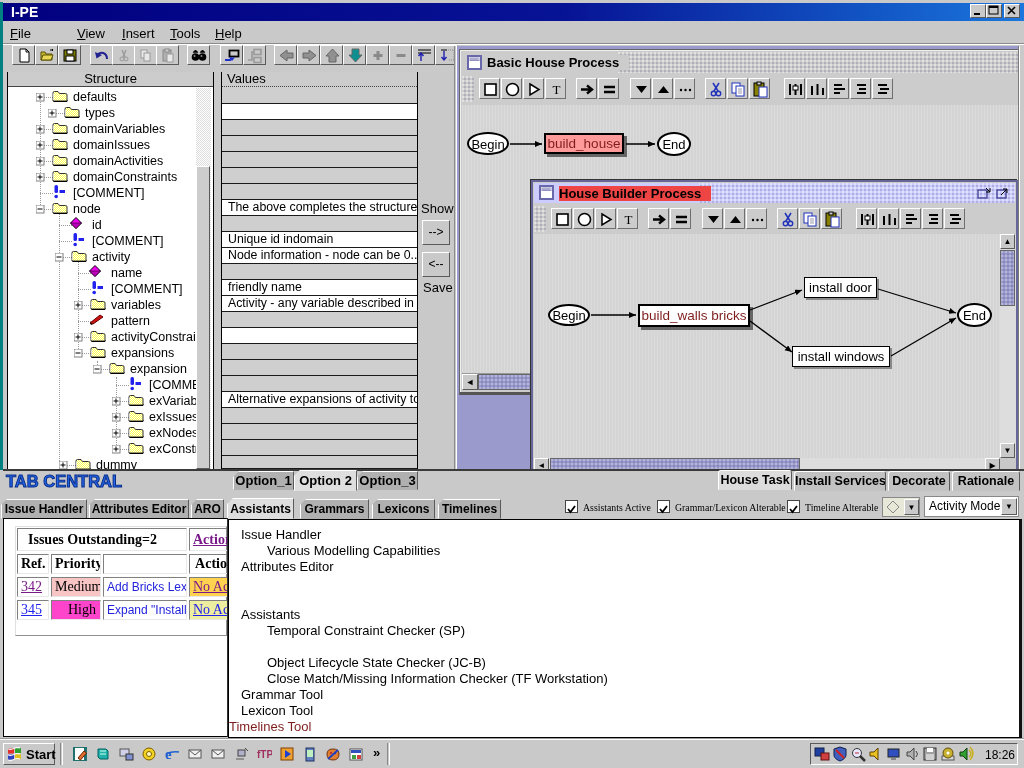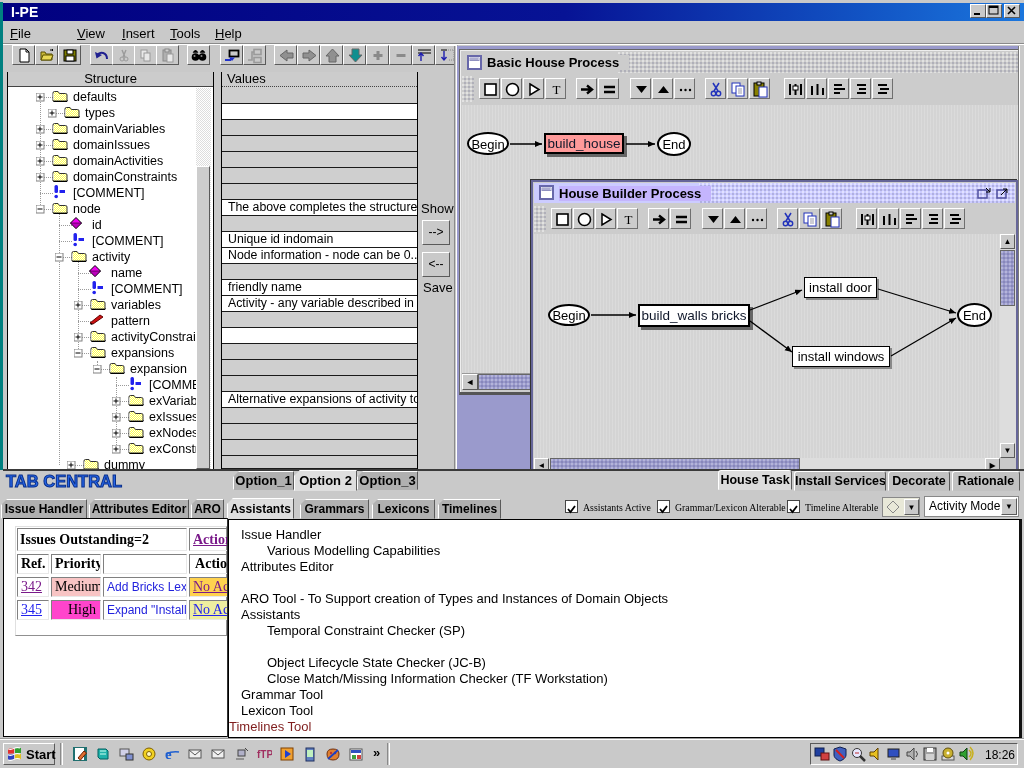--- a/index.html
+++ b/index.html
@@ -16,21 +16,21 @@
 .tbtn{position:absolute;width:23px;height:20px;background:#c9c9c9;border:1px solid;border-color:#ffffff #5a5a5a #5a5a5a #ffffff;}
 .tbtn svg{position:absolute;left:2px;top:1px;}
 .treerow{position:absolute;height:16px;font-size:12.5px;color:#000;white-space:nowrap;}
 .vrow{position:absolute;left:222px;width:195px;height:16px;border-bottom:1px solid #1a1a1a;font-size:12.3px;line-height:15px;padding-left:6px;white-space:nowrap;overflow:hidden;}
 .vgray{background:#cfcfcf;}
 .vwhite{background:#ffffff;}
 .tab{position:absolute;height:19px;font-weight:bold;font-size:13px;white-space:nowrap;overflow:hidden;text-align:center;background:#b0b0b0;border:1px solid;border-color:#ffffff #5a5a5a transparent #ffffff;clip-path:polygon(6px 0,100% 0,100% 100%,0 100%,0 6px);line-height:18px;color:#000;}
 .tabsel{background:#dedede;}
 .wtab{position:absolute;height:20px;font-weight:bold;font-size:12.5px;white-space:nowrap;overflow:hidden;text-align:center;background:#c2c2c2;border:1px solid;border-color:#ffffff #5a5a5a transparent #ffffff;border-radius:3px 3px 0 0;line-height:19px;color:#000;}
 .ellipse{position:absolute;background:#ffffff;border:2px solid #000;border-radius:50%;text-align:center;font-size:13px;color:#000;}
-.fcrect{position:absolute;background:#ffffff;border:2px solid #000;text-align:center;font-size:13.5px;color:#0f172a;box-shadow:3px 3px 0 #666;white-space:nowrap;}
+.fcrect{position:absolute;background:#ffffff;border:2px solid #000;text-align:center;font-size:13.5px;color:#7f1d1d;box-shadow:3px 3px 0 #666;white-space:nowrap;}
 a{text-decoration:underline;}
 </style></head><body>
 <svg width="0" height="0" style="position:absolute;">
     <defs>
       <pattern id="fp" width="2" height="2" patternUnits="userSpaceOnUse">
         <rect width="2" height="2" fill="#ffff55"></rect>
         <rect width="1" height="1" fill="#ffffee"></rect>
         <rect x="1" y="1" width="1" height="1" fill="#ffffee"></rect>
       </pattern>
     </defs>
@@ -445,21 +445,21 @@
           <rect x="0" y="0" width="8" height="8" fill="#fff" stroke="#808080"></rect>
           <path d="M1.5 4 H6.5 M4 1.5 V6.5" stroke="#000"></path>
         </svg></span>
       <span style="position:absolute;left:127px;top:0px;"><svg width="17" height="14" style="vertical-align:-2px;">
           <path d="M2 12 V4 q0-1.5 1.5-1.5 h3.5 l1.5 2 h6 q1.5 0 1.5 1.5 V12 z" fill="url(#fp)" stroke="#333"></path>
           <path d="M2.5 12.5 h13.5 l0.5-1" stroke="#000" fill="none"></path>
           <path d="M2.5 11 V4.5" stroke="#fff" opacity="0.7"></path>
         </svg></span>
       <span style="position:absolute;left:149px;top:1px;">exConstraints</span>
     </div>
-    <div class="treerow" style="left:12px;top:370px;width:196px;">
+    <div class="treerow" style="left:4px;top:370px;width:196px;">
       <span style="position:absolute;left:59px;top:8px;width:13px;border-top:1px dotted #9a9a9a;"></span>
       <span style="position:absolute;left:55px;top:3px;"><svg width="9" height="9" style="vertical-align:1px;">
           <rect x="0" y="0" width="8" height="8" fill="#fff" stroke="#808080"></rect>
           <path d="M1.5 4 H6.5 M4 1.5 V6.5" stroke="#000"></path>
         </svg></span>
       <span style="position:absolute;left:70px;top:0px;"><svg width="17" height="14" style="vertical-align:-2px;">
           <path d="M2 12 V4 q0-1.5 1.5-1.5 h3.5 l1.5 2 h6 q1.5 0 1.5 1.5 V12 z" fill="url(#fp)" stroke="#333"></path>
           <path d="M2.5 12.5 h13.5 l0.5-1" stroke="#000" fill="none"></path>
           <path d="M2.5 11 V4.5" stroke="#fff" opacity="0.7"></path>
         </svg></span>
@@ -630,21 +630,21 @@
 <div class="ab" style="left:1px;top:1px;width:165px;height:20px;background:#ccccff;"></div>
 <div class="ab" style="left:6px;top:3px;"><svg width="15" height="15">
           <rect x="1" y="1" width="13" height="13" fill="#fff" stroke="#6868aa" stroke-width="2"></rect>
           <rect x="2.5" y="2.5" width="10" height="3.5" fill="#9090c0"></rect>
           <rect x="3.5" y="3.5" width="1" height="1" fill="#fff"></rect>
           <rect x="5.5" y="3.5" width="1" height="1" fill="#fff"></rect>
           <rect x="7.5" y="3.5" width="1" height="1" fill="#fff"></rect>
           <rect x="9.5" y="3.5" width="1" height="1" fill="#fff"></rect>
           <rect x="11" y="3.5" width="1" height="1" fill="#fff"></rect>
         </svg></div>
-<div class="ab" style="left:26px;top:4px;font-size:13px;font-weight:bold;color:#000;background:#c4b5fd;padding-right:10px;">House Builder Process</div>
+<div class="ab" style="left:26px;top:4px;font-size:13px;font-weight:bold;color:#000;background:#ef4444;padding-right:10px;">House Builder Process</div>
 <div class="ab" style="left:444px;top:4px;"><svg width="14" height="13">
           <rect x="1" y="3" width="9" height="8" fill="none" stroke="#5050a0" stroke-width="1.5"></rect>
           <path d="M9 1 L13 5 M13 1 v4 h-4" stroke="#000" fill="none"></path>
         </svg></div>
 <div class="ab" style="left:462px;top:4px;"><svg width="14" height="13">
           <rect x="2" y="3" width="9" height="8" fill="none" stroke="#5050a0" stroke-width="1.5"></rect>
           <path d="M6 8 L12 2 M8 2 h4 v4" stroke="#000" fill="none"></path>
         </svg></div>
 <div class="ab tdots" style="left:1px;top:24px;width:12px;height:26px;background-color:#ccc;"></div>
       <div class="mbtn" style="left:18px;top:26px;">
@@ -803,40 +803,39 @@
       <path d="M2 5 L4.5 8 L9 2" fill="none" stroke="#000" stroke-width="1.8"></path>
     </svg></div>
 <div class="ab" style="left:805px;top:502px;font-size:9.8px;font-family:'Liberation Serif',serif;color:#000;">Timeline Alterable</div>
 <div class="ab" style="left:882px;top:497px;width:38px;height:20px;background:#e8e8d8;border:1px solid #888;"><svg width="20" height="18">
       <path d="M10 3 L16 9 L10 15 L4 9 z" fill="none" stroke="#888"></path>
     </svg><div class="ab raised" style="left:21px;top:1px;width:15px;height:16px;font-size:8px;text-align:center;line-height:15px;">▼</div></div>
 <div class="ab" style="left:924px;top:496px;width:95px;height:21px;background:#fff;border:1px solid #888;font-size:12px;line-height:19px;padding-left:4px;">Activity Mode<div class="ab raised" style="left:76px;top:1px;width:16px;height:17px;font-size:8px;text-align:center;line-height:16px;">▼</div></div>
 <div class="ab" style="left:3px;top:518px;width:225px;height:219px;background:#fff;border:1px solid #000;border-right:2px solid #333;"></div>
 <div class="ab" style="left:4px;top:519px;width:223px;height:217px;overflow:hidden;background:#fff;">
 <div style="position:absolute;left:11px;top:7px;width:212px;height:110px;border:1px solid;border-color:#e0e0e0 #909090 #909090 #e0e0e0;"></div>
-<div style="position:absolute;left:13px;top:9px;width:170px;height:23px;border:1px solid;border-color:#808080 #e8e8e8 #e8e8e8 #808080;font-family:'Liberation Serif',serif;font-size:14px;line-height:21px;padding-left:2px;white-space:nowrap;overflow:hidden;"><b>Issues Outstanding=2</b></div>
+<div style="position:absolute;left:13px;top:9px;width:170px;height:23px;border:1px solid;border-color:#808080 #e8e8e8 #e8e8e8 #808080;font-family:'Liberation Serif',serif;font-size:14px;line-height:21px;padding-left:10px;white-space:nowrap;overflow:hidden;"><b>Issues Outstanding=2</b></div>
 <div style="position:absolute;left:185px;top:9px;width:40px;height:23px;border:1px solid;border-color:#808080 #e8e8e8 #e8e8e8 #808080;font-family:'Liberation Serif',serif;font-size:14px;line-height:21px;padding-left:3px;white-space:nowrap;overflow:hidden;"><b><a style="color:#7a1a8a;">Action</a></b></div>
 <div style="position:absolute;left:13px;top:35px;width:32px;height:20px;border:1px solid;border-color:#808080 #e8e8e8 #e8e8e8 #808080;font-family:'Liberation Serif',serif;font-size:14px;line-height:18px;padding-left:3px;white-space:nowrap;overflow:hidden;"><b>Ref.</b></div>
 <div style="position:absolute;left:47px;top:35px;width:50px;height:20px;border:1px solid;border-color:#808080 #e8e8e8 #e8e8e8 #808080;font-family:'Liberation Serif',serif;font-size:14px;line-height:18px;padding-left:3px;white-space:nowrap;overflow:hidden;"><b>Priority</b></div>
 <div style="position:absolute;left:99px;top:35px;width:84px;height:20px;border:1px solid;border-color:#808080 #e8e8e8 #e8e8e8 #808080;font-family:'Liberation Serif',serif;font-size:14px;line-height:18px;padding-left:3px;white-space:nowrap;overflow:hidden;"></div>
 <div style="position:absolute;left:185px;top:35px;width:40px;height:20px;border:1px solid;border-color:#808080 #e8e8e8 #e8e8e8 #808080;font-family:'Liberation Serif',serif;font-size:14px;line-height:18px;padding-left:3px;white-space:nowrap;overflow:hidden;text-align:right;padding-right:1px;"><b>Actio</b></div>
 <div style="position:absolute;left:13px;top:58px;width:32px;height:20px;border:1px solid;border-color:#808080 #e8e8e8 #e8e8e8 #808080;font-family:'Liberation Serif',serif;font-size:14px;line-height:18px;padding-left:3px;white-space:nowrap;overflow:hidden;"><a style="color:#7a1a8a;">342</a></div>
 <div style="position:absolute;left:47px;top:58px;width:50px;height:20px;border:1px solid;border-color:#808080 #e8e8e8 #e8e8e8 #808080;font-family:'Liberation Serif',serif;font-size:14px;line-height:18px;padding-left:3px;white-space:nowrap;overflow:hidden;background:#f8c4c4;">Medium</div>
 <div style="position:absolute;left:99px;top:58px;width:84px;height:20px;border:1px solid;border-color:#808080 #e8e8e8 #e8e8e8 #808080;font-family:'Liberation Serif',serif;font-size:14px;line-height:18px;padding-left:3px;white-space:nowrap;overflow:hidden;"><span style="font-family:'Liberation Sans',sans-serif;color:#2222dd;font-size:12px;">Add Bricks Lexic</span></div>
 <div style="position:absolute;left:185px;top:58px;width:40px;height:20px;border:1px solid;border-color:#808080 #e8e8e8 #e8e8e8 #808080;font-family:'Liberation Serif',serif;font-size:14px;line-height:18px;padding-left:3px;white-space:nowrap;overflow:hidden;background:#ffd24f;"><a style="color:#7a1a8a;">No Ac</a></div>
 <div style="position:absolute;left:13px;top:81px;width:32px;height:20px;border:1px solid;border-color:#808080 #e8e8e8 #e8e8e8 #808080;font-family:'Liberation Serif',serif;font-size:14px;line-height:18px;padding-left:3px;white-space:nowrap;overflow:hidden;"><a style="color:#2222ee;">345</a></div>
 <div style="position:absolute;left:47px;top:81px;width:50px;height:20px;border:1px solid;border-color:#808080 #e8e8e8 #e8e8e8 #808080;font-family:'Liberation Serif',serif;font-size:14px;line-height:18px;padding-left:3px;white-space:nowrap;overflow:hidden;background:#ff44cc;text-align:right;padding-right:4px;">High</div>
 <div style="position:absolute;left:99px;top:81px;width:84px;height:20px;border:1px solid;border-color:#808080 #e8e8e8 #e8e8e8 #808080;font-family:'Liberation Serif',serif;font-size:14px;line-height:18px;padding-left:3px;white-space:nowrap;overflow:hidden;"><span style="font-family:'Liberation Sans',sans-serif;color:#2222dd;font-size:12px;">Expand "Install S</span></div>
 <div style="position:absolute;left:185px;top:81px;width:40px;height:20px;border:1px solid;border-color:#808080 #e8e8e8 #e8e8e8 #808080;font-family:'Liberation Serif',serif;font-size:14px;line-height:18px;padding-left:3px;white-space:nowrap;overflow:hidden;background:#eeeea0;"><a style="color:#2222ee;">No Ac</a></div>
 </div>
 <div class="ab" style="left:228px;top:519px;width:794px;height:219px;background:#fff;border:1px solid #000;border-right:3px solid #111;overflow:hidden;">
 <div style="position:absolute;left:12px;top:7px;font-size:13px;color:#000;white-space:nowrap;">Issue Handler</div>
 <div style="position:absolute;left:38px;top:23px;font-size:13px;color:#000;white-space:nowrap;">Various Modelling Capabilities</div>
 <div style="position:absolute;left:12px;top:39px;font-size:13px;color:#000;white-space:nowrap;">Attributes Editor</div>
-<div style="position:absolute;left:12px;top:71px;font-size:13px;color:#000;white-space:nowrap;">ARO Tool - To Support creation of Types and Instances of Domain Objects</div>
 <div style="position:absolute;left:12px;top:87px;font-size:13px;color:#000;white-space:nowrap;">Assistants</div>
 <div style="position:absolute;left:38px;top:103px;font-size:13px;color:#000;white-space:nowrap;">Temporal Constraint Checker (SP)</div>
 <div style="position:absolute;left:38px;top:135px;font-size:13px;color:#000;white-space:nowrap;">Object Lifecycle State Checker (JC-B)</div>
 <div style="position:absolute;left:38px;top:151px;font-size:13px;color:#000;white-space:nowrap;">Close Match/Missing Information Checker (TF Workstation)</div>
 <div style="position:absolute;left:12px;top:167px;font-size:13px;color:#000;white-space:nowrap;">Grammar Tool</div>
 <div style="position:absolute;left:12px;top:183px;font-size:13px;color:#000;white-space:nowrap;">Lexicon Tool</div>
 <div style="position:absolute;left:0;top:199px;font-size:13px;color:#7f1d1d;white-space:nowrap;">Timelines Tool</div>
 </div>
 <div class="ab" style="left:0;top:739px;width:1024px;height:29px;background:#c9c9c9;border-top:1px solid #fff;box-shadow:0 -1px 0 #9a9a9a;"></div>
 <div class="ab raised" style="left:3px;top:743px;width:52px;height:22px;">

